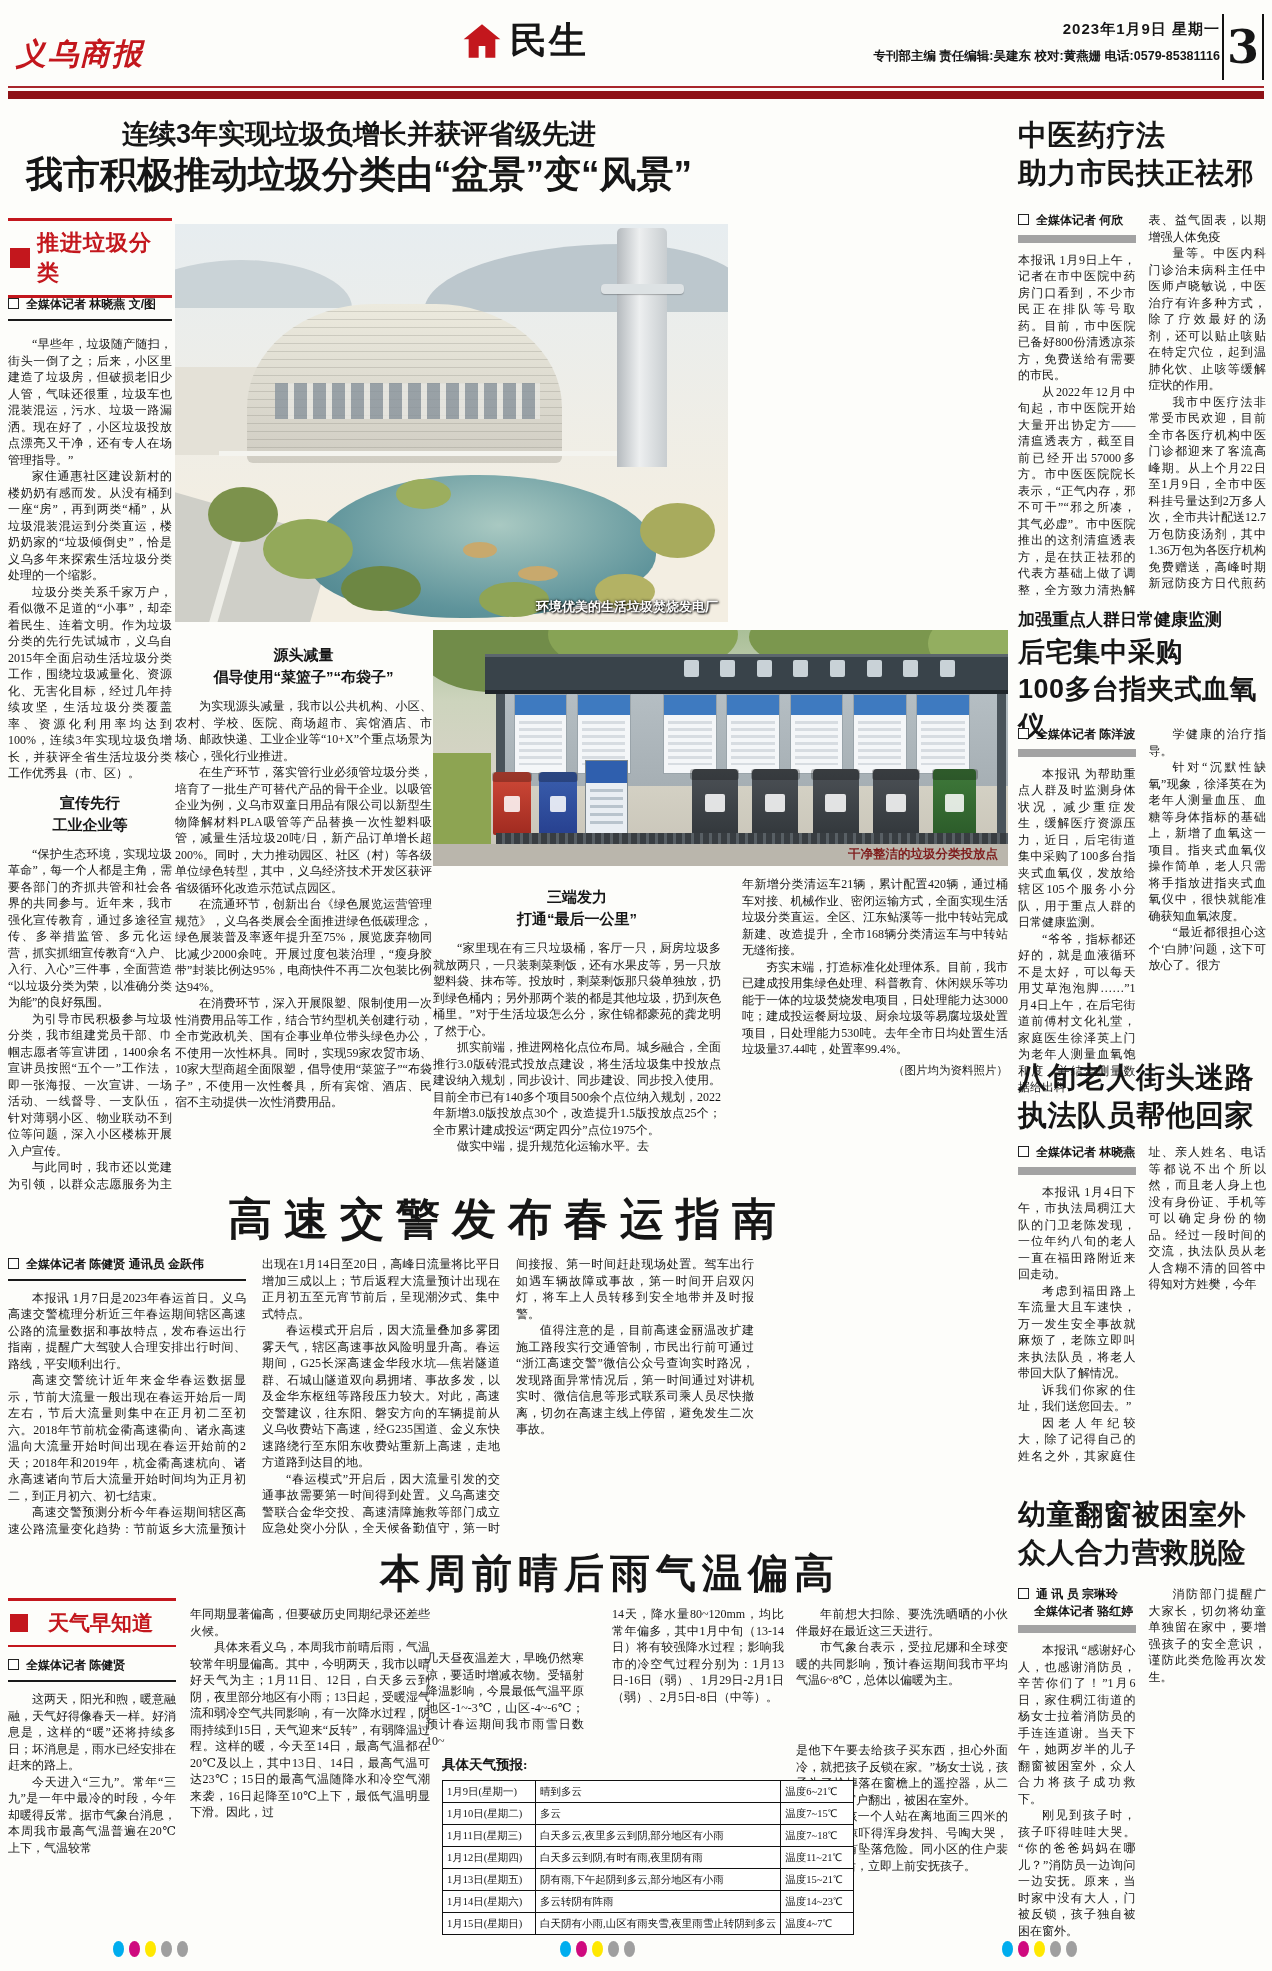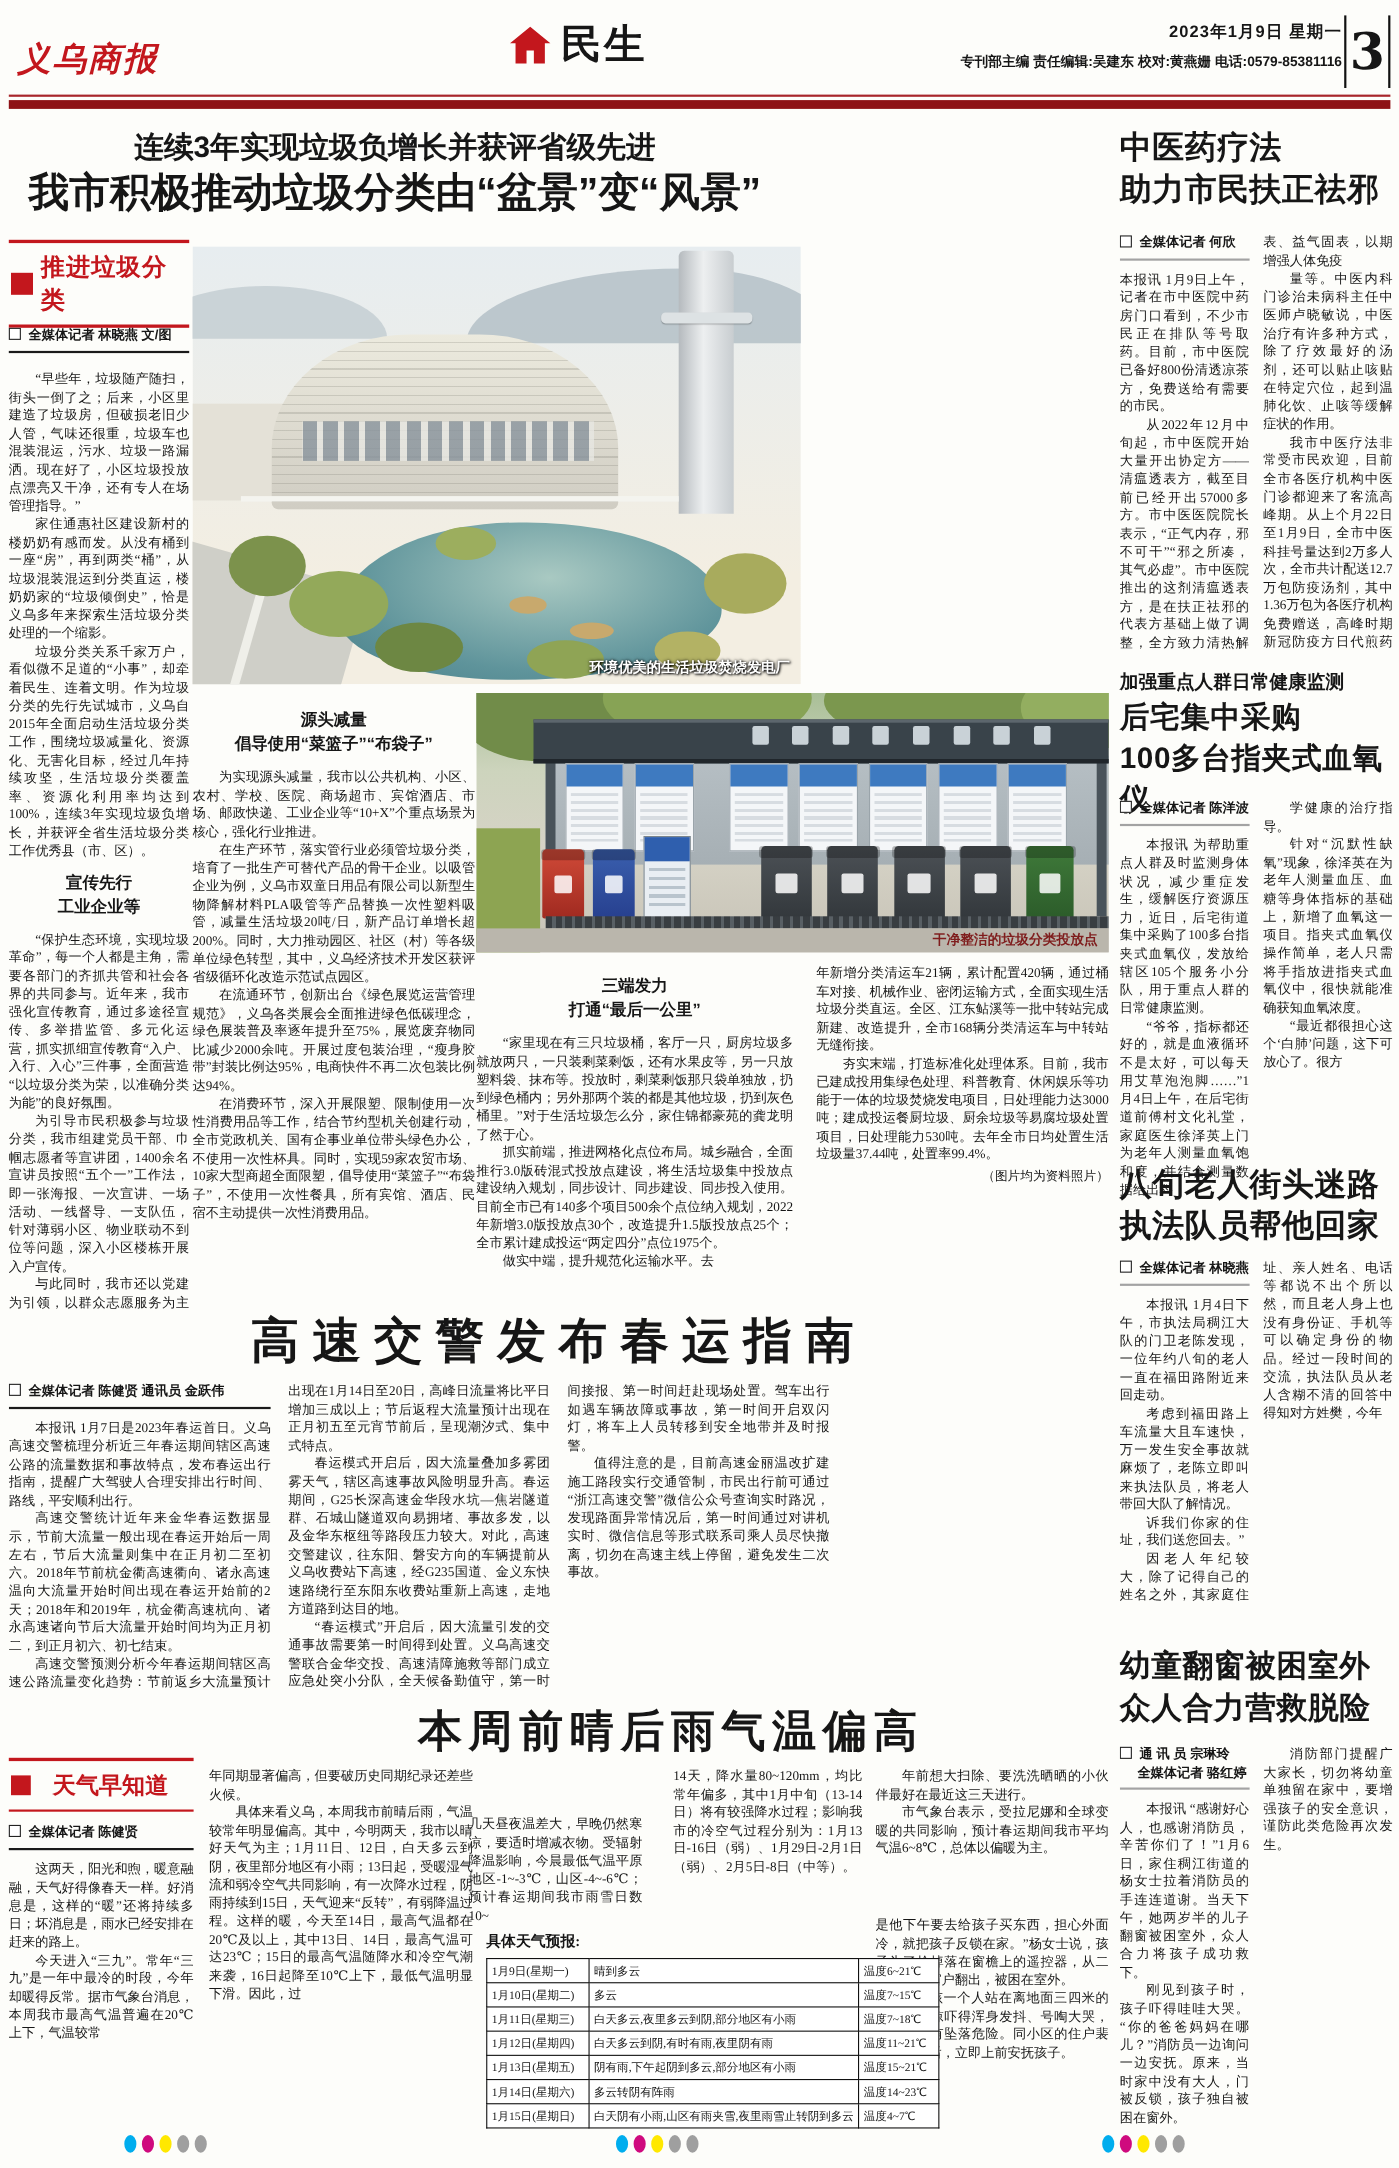--- a/index.html
+++ b/index.html
@@ -76,21 +76,21 @@
   .wx-table td:nth-child(1){width:84px;}
   .wx-table td:nth-child(2){width:196px;}
   .wx-table td:nth-child(3){width:64px;}
   .spill{left:796px;top:1742px;width:212px;height:214px;}
   
   .sb-headline{left:1018px;width:248px;font-size:29px;line-height:38px;font-weight:900;
                font-family:"Liberation Sans","DejaVu Sans",sans-serif;letter-spacing:0.5px;}
   .sb-kicker{left:1018px;width:248px;font-size:17px;font-weight:800;
              font-family:"Liberation Sans","DejaVu Sans",sans-serif;}
   .sb-cols{left:1018px;width:248px;column-count:2;column-gap:13px;column-fill:auto;}
-  .sb-cols .byline{border-bottom:2px solid #a3a3a3;}
+  .sb-cols .byline{border-bottom:8px solid #a3a3a3;}
   
   .dots{bottom:14px;display:flex;gap:5px;}
   .dot{width:11px;height:16px;border-radius:50%;}
   
   .ph{position:absolute;}
   .p1-sky{inset:0;background:linear-gradient(#e7edf0,#f3eee2 75%);}
   .p1-mtn{left:45%;top:5%;width:60%;height:17%;background:#b4c0c7;border-radius:60% 40% 0 0/100% 90% 0 0;opacity:.85;}
   .p1-mtn2{left:-8%;top:9%;width:40%;height:12%;background:#c2ccd1;border-radius:50% 50% 0 0/100% 100% 0 0;opacity:.8;}
   .p1-bldg{left:13%;top:20%;width:57%;height:40%;background:linear-gradient(#ecead f0,#d0cdc3);
            background:linear-gradient(#eceade,#d0cdc3);border-radius:40% 40% 6px 6px/65% 65% 6px 6px;overflow:hidden;}

